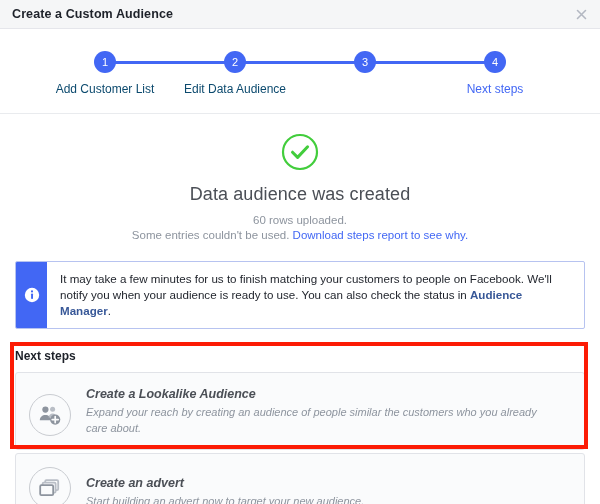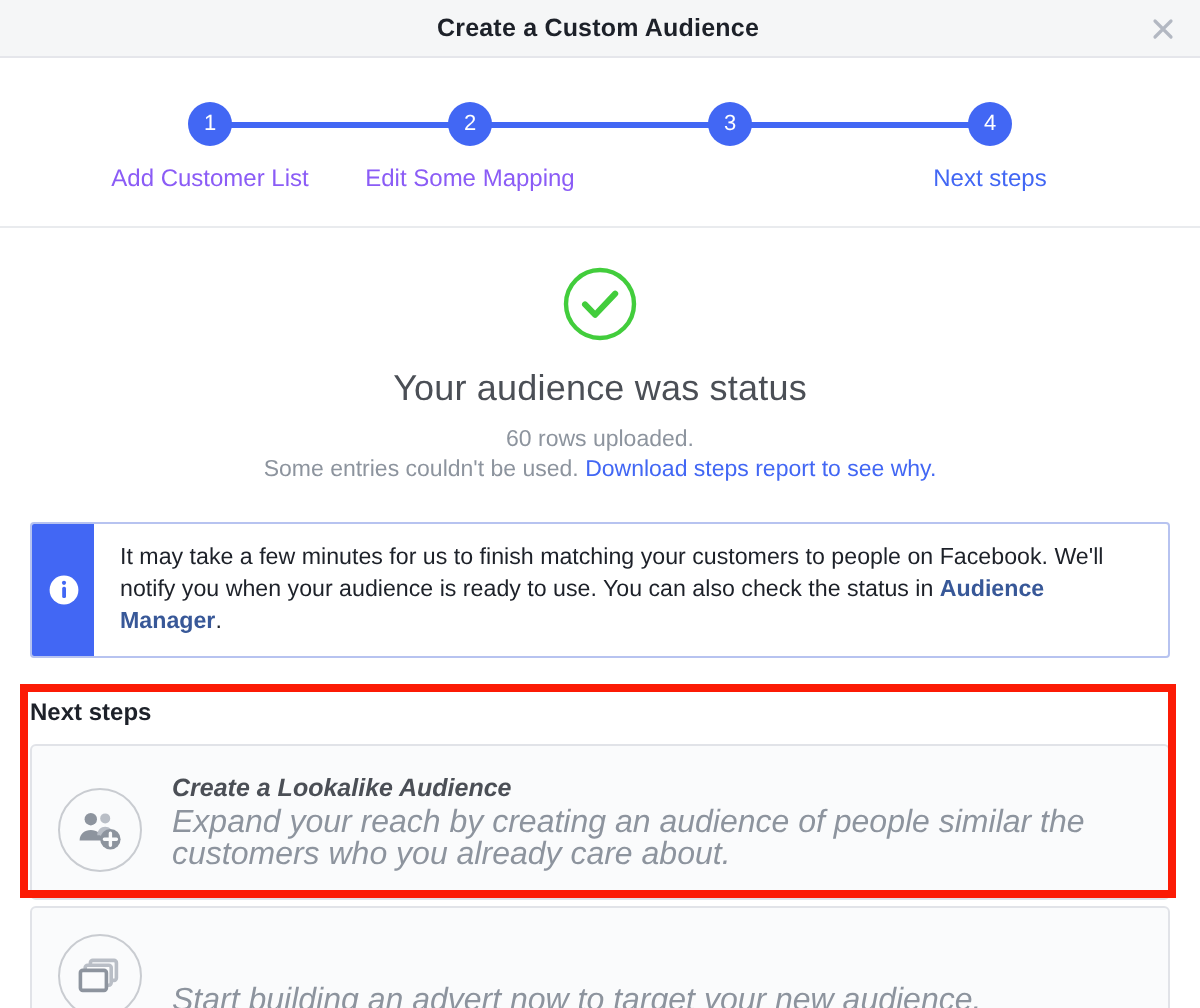--- a/index.html
+++ b/index.html
@@ -18,21 +18,20 @@
 
   
   .dialog-header {
     height: 29px;
     background: #f5f6f7;
     border-bottom: 1px solid #e5e6eb;
     display: flex;
     align-items: center;
     padding: 0 14px 0 12px;
     position: relative;
-    justify-content: center;
   }
   .dialog-title {
     font-size: 12.5px;
     font-weight: bold;
     color: #1d2129;
     letter-spacing: 0.1px;
   }
   .close-btn {
     position: absolute;
     right: 10px;
@@ -90,21 +89,21 @@
     display: flex;
     align-items: center;
     justify-content: center;
     line-height: 1;
     position: relative;
     z-index: 2;
   }
   .step-label {
     margin-top: 9px;
     font-size: 12px;
-    color: #8b5cf6;
+    color: #0c4a6e;
     white-space: nowrap;
   }
   .step.is-current .step-label {
     color: #4267f4;
   }
 
   
   .success {
     padding-top: 19px;
     text-align: center;
@@ -199,21 +198,21 @@
     background: transparent;
   }
   .option-body { padding-top: 1px; }
   .option-title {
     font-size: 12.5px;
     font-weight: bold;
     color: #4b4f56;
     margin-bottom: 3px;
   }
   .option-desc {
-    font-size: 16px;
+    font-size: 11px;
     color: #8d949e;
     line-height: 16px;
     max-width: 470px;
   }
 
   
   .red-highlight {
     position: absolute;
     border: 4px solid #fc1b05;
     pointer-events: none;
@@ -239,41 +238,41 @@
 <div class="stepper-wrap">
   <div class="stepper">
     <div class="step-line"></div>
     <div class="steps-row">
       <div class="step">
         <div class="step-circle">1</div>
         <div class="step-label">Add Customer List</div>
       </div>
       <div class="step">
         <div class="step-circle">2</div>
-        <div class="step-label">Edit Some Mapping</div>
+        <div class="step-label">Edit Data Audience</div>
       </div>
       <div class="step">
         <div class="step-circle">3</div>
       </div>
       <div class="step is-current">
         <div class="step-circle">4</div>
         <div class="step-label">Next steps</div>
       </div>
     </div>
   </div>
 </div>
 
 <div class="success">
   <div class="check-circle">
     <svg width="38" height="38" viewBox="0 0 38 38" aria-hidden="true">
       <circle cx="19" cy="19" r="17" fill="none" stroke="#42cd3c" stroke-width="2.2"></circle>
       <path d="M11.5 19.2 L16.6 24.4 L26.6 13.8" fill="none" stroke="#42cd3c" stroke-width="3" stroke-linecap="round" stroke-linejoin="round"></path>
     </svg>
   </div>
-  <div class="success-title">Your audience was status</div>
+  <div class="success-title">Data audience was created</div>
   <div class="success-sub">
     <div>60 rows uploaded.</div>
     <div>
       <span>Some entries couldn't be used.</span>
       <a class="link">Download steps report to see why.</a>
     </div>
   </div>
 </div>
 
 <div class="info-banner">
@@ -314,16 +313,17 @@
 
   <div class="option-card">
     <div class="option-icon">
       <svg width="24" height="24" viewBox="0 0 24 24" aria-hidden="true">
         <rect x="7.2" y="4.2" width="13" height="10" rx="1.2" fill="none" stroke="#b9bec6" stroke-width="1.8"></rect>
         <rect x="4.6" y="6.6" width="13" height="10" rx="1.2" fill="#fafbfc" stroke="#b9bec6" stroke-width="1.8"></rect>
         <rect x="2.2" y="9.2" width="13" height="10" rx="1.2" fill="#fafbfc" stroke="#8d949e" stroke-width="1.8"></rect>
       </svg>
     </div>
     <div class="option-body">
+      <div class="option-title">Create an advert</div>
       <div class="option-desc">Start building an advert now to target your new audience.</div>
     </div>
   </div>
 </div>
 
 </body></html>

